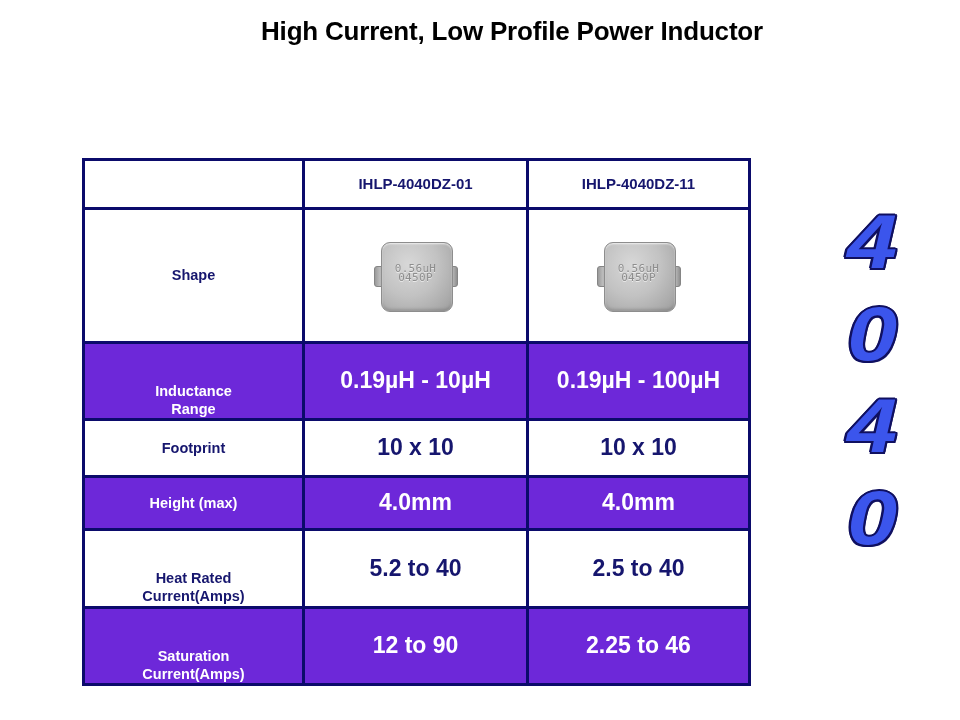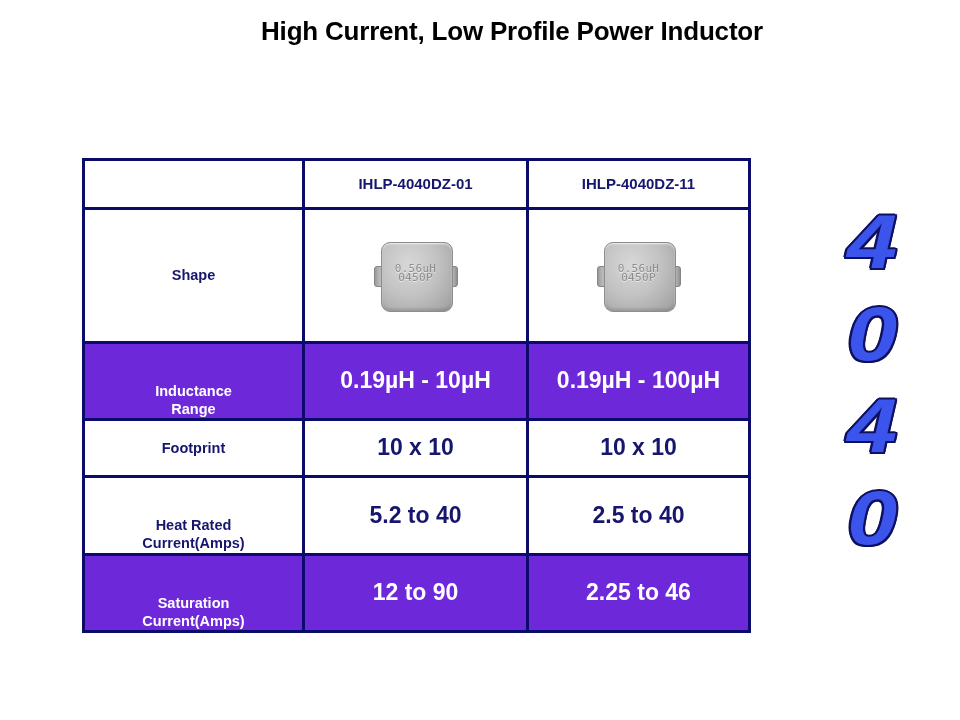--- a/index.html
+++ b/index.html
@@ -238,20 +238,31 @@
         <span class="cell-label t-navy">Footprint</span>
       </td>
       <td class="band-white">
         <span class="cell-value t-navy">10 x 10</span>
       </td>
       <td class="band-white">
         <span class="cell-value t-navy">10 x 10</span>
       </td>
     </tr>
 
+    <tr class="r-hgt">
+      <td class="band-blue">
+        <span class="cell-label t-white">Height (max)</span>
+      </td>
+      <td class="band-blue">
+        <span class="cell-value t-white">4.0mm</span>
+      </td>
+      <td class="band-blue">
+        <span class="cell-value t-white">4.0mm</span>
+      </td>
+    </tr>
 
     <tr class="r-heat">
       <td class="band-white">
         <div class="cell-label t-navy">
           <div>Heat Rated</div>
           <div>Current(Amps)</div>
         </div>
       </td>
       <td class="band-white">
         <span class="cell-value t-navy">5.2 to 40</span>

